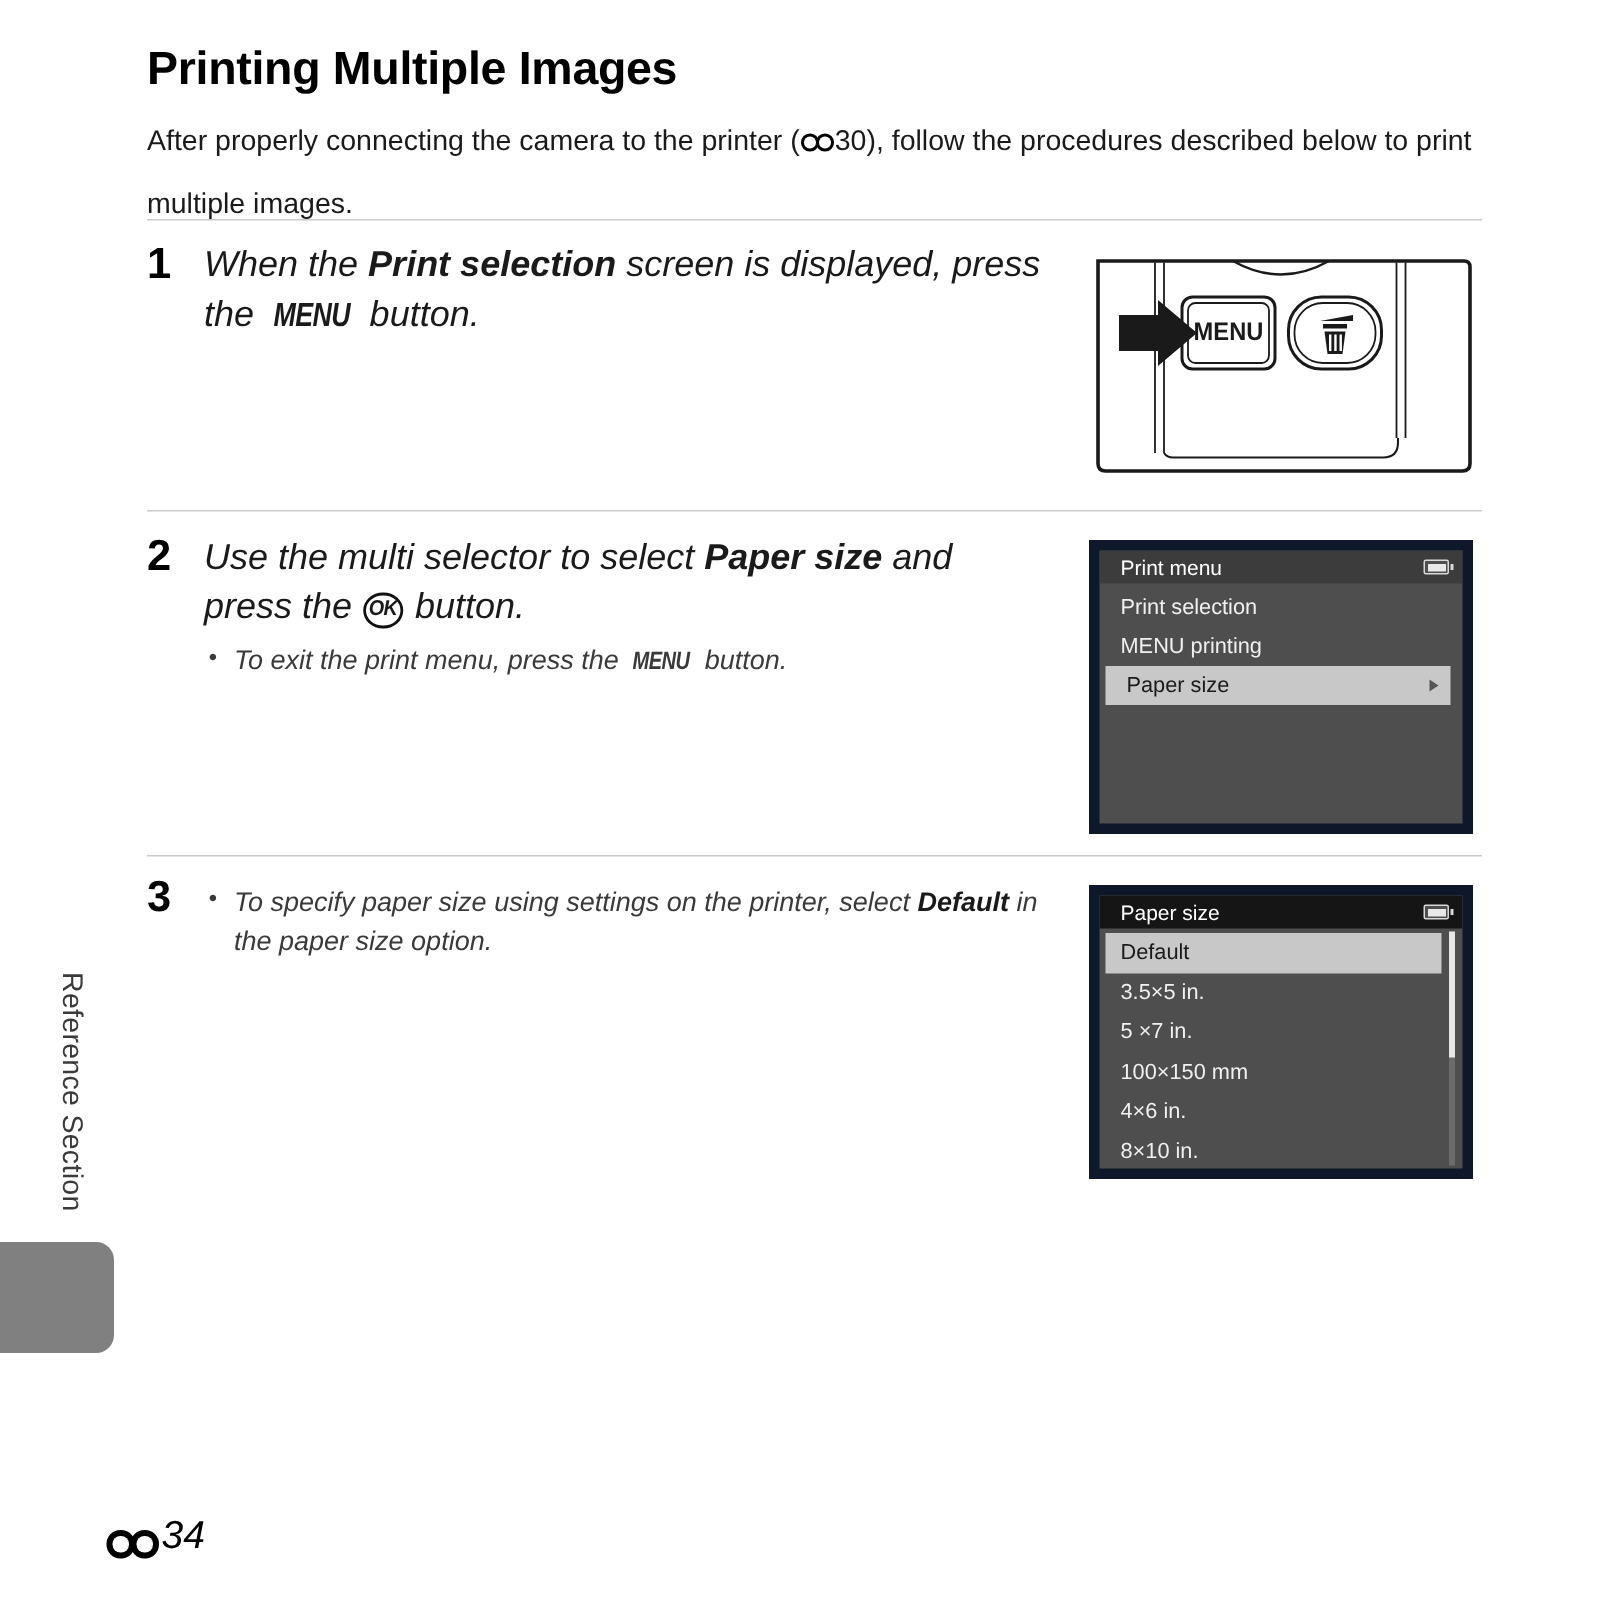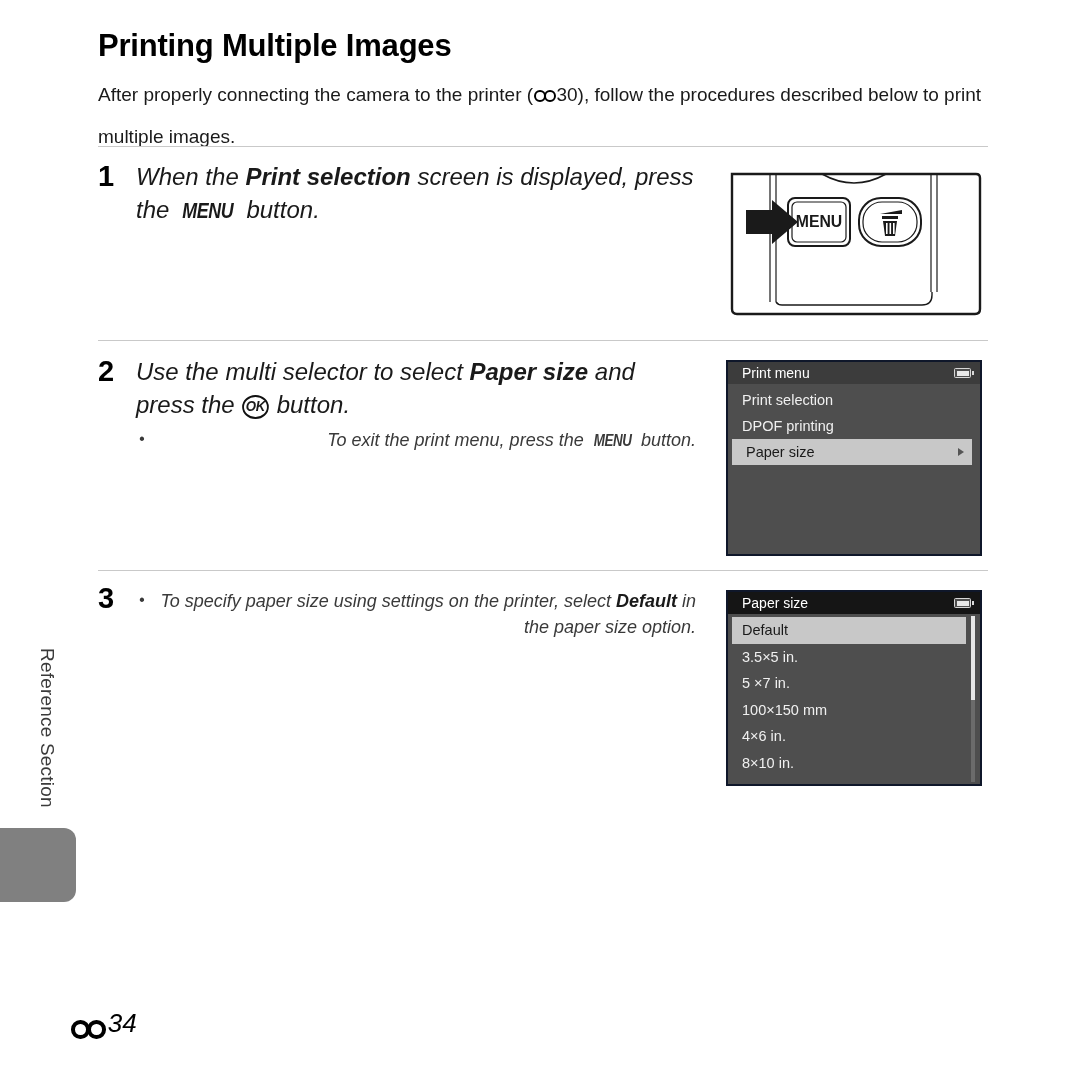--- a/index.html
+++ b/index.html
@@ -103,21 +103,20 @@
   .step-head b { font-weight: bold; }
   .bullets {
     margin-top: 6px;
   }
   .bullet {
     position: relative;
     font-size: 18px;
     line-height: 26px;
     color: #3a3a3a;
     padding-left: 20px;
-    text-align: right;
   }
   .bullet::before {
     content: "\2022";
     position: absolute;
     left: 3px;
     top: -1px;
     font-size: 16px;
     color: #3a3a3a;
   }
   .bullet b { font-weight: bold; color: #1a1a1a; }
@@ -196,21 +195,21 @@
     width: 256px;
     height: 155px;
   }
 
   
   .screen {
     position: absolute;
     width: 256px;
     height: 196px;
     background: #4e4e4e;
-    border: 2px solid #0f172a;
+    border: 7px solid #0f172a;
     box-sizing: border-box;
     overflow: hidden;
   }
   .screen.print-menu { left: 726px; top: 360px; }
   .screen.paper-size { left: 726px; top: 590px; }
 
   .scr-header {
     position: relative;
     height: 22px;
     display: flex;
@@ -398,21 +397,21 @@
   <div class="screen print-menu">
     <div class="scr-header">
       <span class="scr-title">Print menu</span>
       <span class="battery"></span>
     </div>
     <div class="scr-list">
       <div class="scr-item">
         <span>Print selection</span>
       </div>
       <div class="scr-item">
-        <span>DPOF printing</span>
+        <span>MENU printing</span>
       </div>
       <div class="scr-item selected">
         <span>Paper size</span>
         <span class="caret"></span>
       </div>
     </div>
   </div>
 
   <div class="step3">
     <div class="step-num">3</div>

